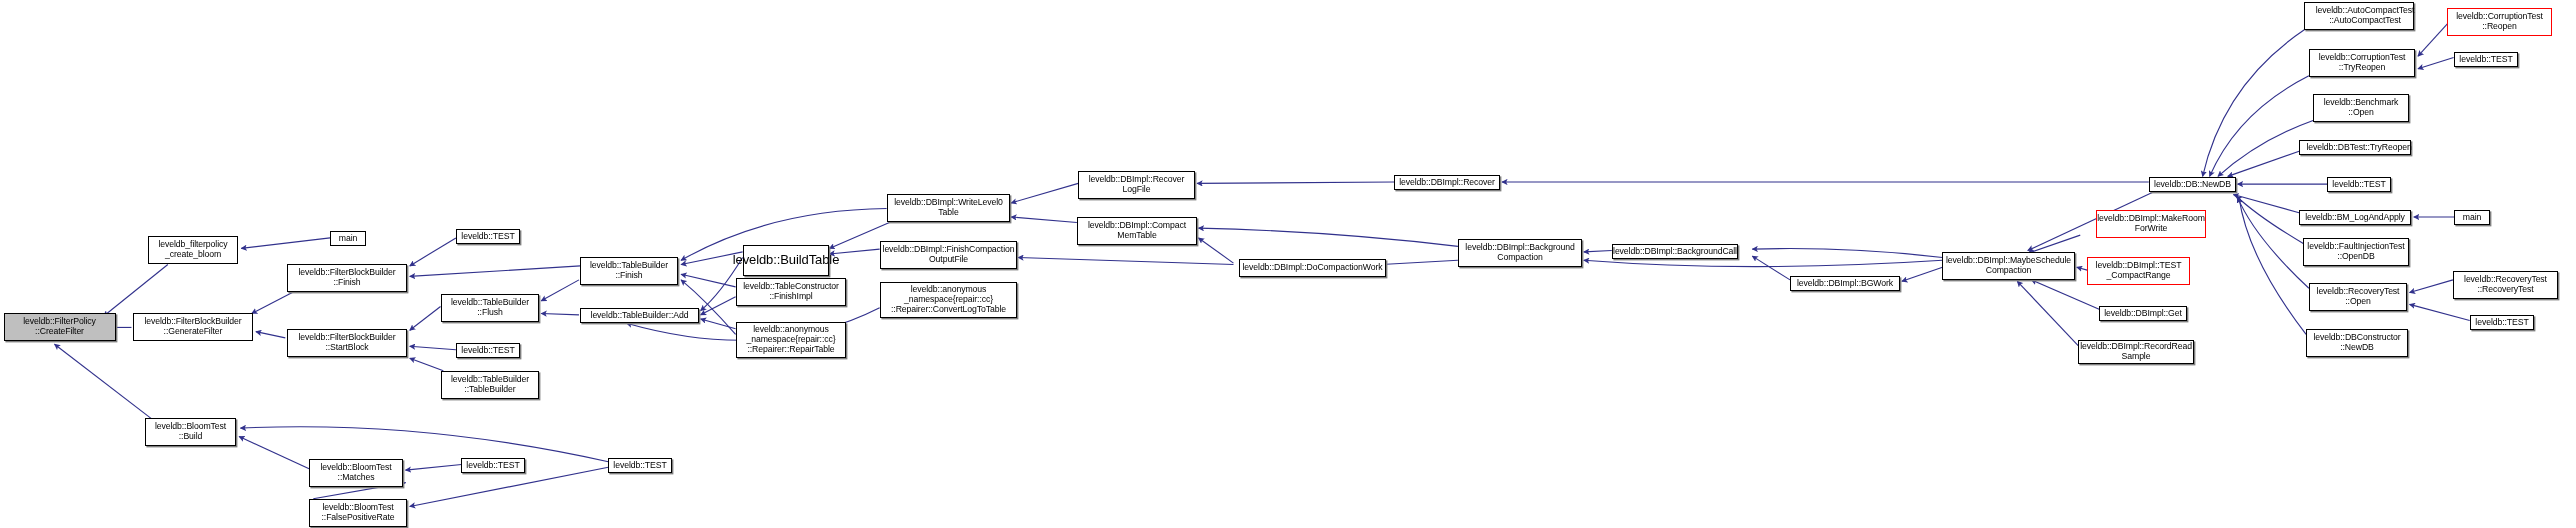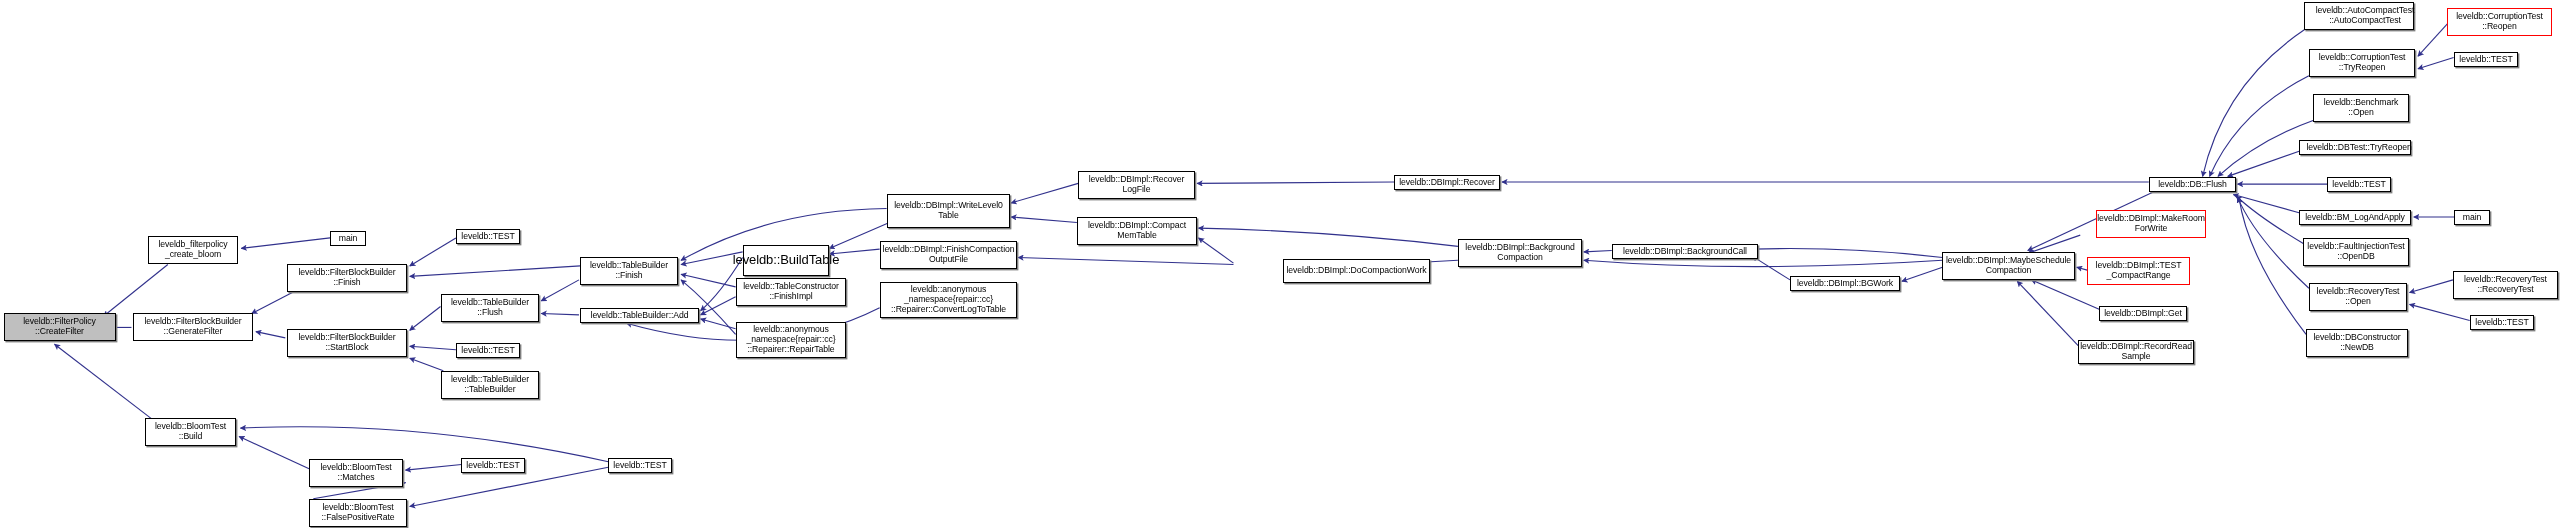--- a/index.html
+++ b/index.html
@@ -150,47 +150,47 @@
 ::TableBuilder</span></div>
       <div class="node shadow" style="left: 580px; top: 257px; width: 98px; height: 28px; font-size: 8.7px;"><span class="node-label">leveldb::TableBuilder
 ::Finish</span></div>
       <div class="node shadow" style="left: 580px; top: 308px; width: 119px; height: 15.4px; font-size: 8.7px;"><span class="node-label">leveldb::TableBuilder::Add</span></div>
       <div class="node shadow" style="left: 743px; top: 245px; width: 86px; height: 31px; font-size: 13px;"><span class="node-label">leveldb::BuildTable</span></div>
       <div class="node shadow" style="left: 736px; top: 278px; width: 110px; height: 28px; font-size: 8.7px;"><span class="node-label">leveldb::TableConstructor
 ::FinishImpl</span></div>
       <div class="node shadow" style="left: 736px; top: 322px; width: 110px; height: 36px; font-size: 8.7px;"><span class="node-label">leveldb::anonymous
 _namespace{repair::cc}
 ::Repairer::RepairTable</span></div>
-      <div class="node shadow" style="left: 887px; top: 194px; width: 123px; height: 34px; font-size: 8.7px;"><span class="node-label">leveldb::DBImpl::WriteLevel0
+      <div class="node shadow" style="left: 887px; top: 194px; width: 123px; height: 28px; font-size: 8.7px;"><span class="node-label">leveldb::DBImpl::WriteLevel0
 Table</span></div>
       <div class="node shadow" style="left: 880px; top: 241px; width: 137px; height: 28px; font-size: 8.7px; justify-content: center;"><span class="node-label">leveldb::DBImpl::FinishCompaction
 OutputFile</span></div>
       <div class="node shadow" style="left: 880px; top: 282px; width: 137px; height: 36px; font-size: 8.7px;"><span class="node-label">leveldb::anonymous
 _namespace{repair::cc}
 ::Repairer::ConvertLogToTable</span></div>
       <div class="node shadow" style="left: 1078px; top: 171px; width: 117px; height: 28px; font-size: 8.7px;"><span class="node-label">leveldb::DBImpl::Recover
 LogFile</span></div>
       <div class="node shadow" style="left: 1077px; top: 217px; width: 120px; height: 28px; font-size: 8.7px;"><span class="node-label">leveldb::DBImpl::Compact
 MemTable</span></div>
-      <div class="node shadow" style="left: 1283px; top: 259px; width: 147px; height: 24px; font-size: 8.7px;"><span class="node-label">leveldb::DBImpl::DoCompactionWork</span></div>
+      <div class="node shadow" style="left: 1239px; top: 259px; width: 147px; height: 18px; font-size: 8.7px;"><span class="node-label">leveldb::DBImpl::DoCompactionWork</span></div>
       <div class="node shadow" style="left: 1394px; top: 175px; width: 106px; height: 15.4px; font-size: 8.7px;"><span class="node-label">leveldb::DBImpl::Recover</span></div>
       <div class="node shadow" style="left: 1458px; top: 239px; width: 124px; height: 28px; font-size: 8.7px; align-items: center;"><span class="node-label">leveldb::DBImpl::Background
 Compaction</span></div>
-      <div class="node shadow" style="left: 1612px; top: 244px; width: 146px; height: 15.4px; font-size: 8.7px;"><span class="node-label">leveldb::DBImpl::BackgroundCall</span></div>
+      <div class="node shadow" style="left: 1612px; top: 244px; width: 126px; height: 15.4px; font-size: 8.7px;"><span class="node-label">leveldb::DBImpl::BackgroundCall</span></div>
       <div class="node shadow" style="left: 1790px; top: 276px; width: 110px; height: 15.4px; font-size: 8.7px;"><span class="node-label">leveldb::DBImpl::BGWork</span></div>
       <div class="node shadow" style="left: 1942px; top: 252px; width: 133px; height: 28px; font-size: 8.7px;"><span class="node-label">leveldb::DBImpl::MaybeSchedule
 Compaction</span></div>
       <div class="node redborder" style="left: 2080px; top: 210px; width: 110px; height: 28px; font-size: 8.7px; margin-left: 16px;"><span class="node-label">leveldb::DBImpl::MakeRoom
 ForWrite</span></div>
       <div class="node redborder" style="left: 2087px; top: 257px; width: 103px; height: 28px; font-size: 8.7px;"><span class="node-label">leveldb::DBImpl::TEST
 _CompactRange</span></div>
       <div class="node shadow" style="left: 2099px; top: 306px; width: 88px; height: 15.4px; font-size: 8.7px; align-items: center;"><span class="node-label">leveldb::DBImpl::Get</span></div>
       <div class="node shadow" style="left: 2078px; top: 340px; width: 116px; height: 24px; font-size: 8.7px;"><span class="node-label">leveldb::DBImpl::RecordRead
 Sample</span></div>
-      <div class="node shadow" style="left: 2149px; top: 177px; width: 87px; height: 15.4px; font-size: 8.7px;"><span class="node-label">leveldb::DB::Flush</span></div>
+      <div class="node shadow" style="left: 2149px; top: 177px; width: 87px; height: 15.4px; font-size: 8.7px;"><span class="node-label">leveldb::DB::NewDB</span></div>
       <div class="node shadow" style="left: 2304px; top: 2.1px; width: 110px; height: 28px; font-size: 8.7px; padding-left: 12px;"><span class="node-label">leveldb::AutoCompactTest
 ::AutoCompactTest</span></div>
       <div class="node shadow" style="left: 2309px; top: 49px; width: 106px; height: 28px; font-size: 8.7px;"><span class="node-label">leveldb::CorruptionTest
 ::TryReopen</span></div>
       <div class="node shadow" style="left: 2313px; top: 94px; width: 96px; height: 28px; font-size: 8.7px;"><span class="node-label">leveldb::Benchmark
 ::Open</span></div>
       <div class="node shadow" style="left: 2299px; top: 140px; width: 112px; height: 15.4px; font-size: 8.7px; padding-left: 8px;"><span class="node-label">leveldb::DBTest::TryReopen</span></div>
       <div class="node shadow" style="left: 2327px; top: 177px; width: 64px; height: 15.4px; font-size: 8.7px;"><span class="node-label">leveldb::TEST</span></div>
       <div class="node shadow" style="left: 2299px; top: 210px; width: 112px; height: 15.4px; font-size: 8.7px;"><span class="node-label">leveldb::BM_LogAndApply</span></div>
       <div class="node shadow" style="left: 2303px; top: 238px; width: 106px; height: 28px; font-size: 8.7px;"><span class="node-label">leveldb::FaultInjectionTest

